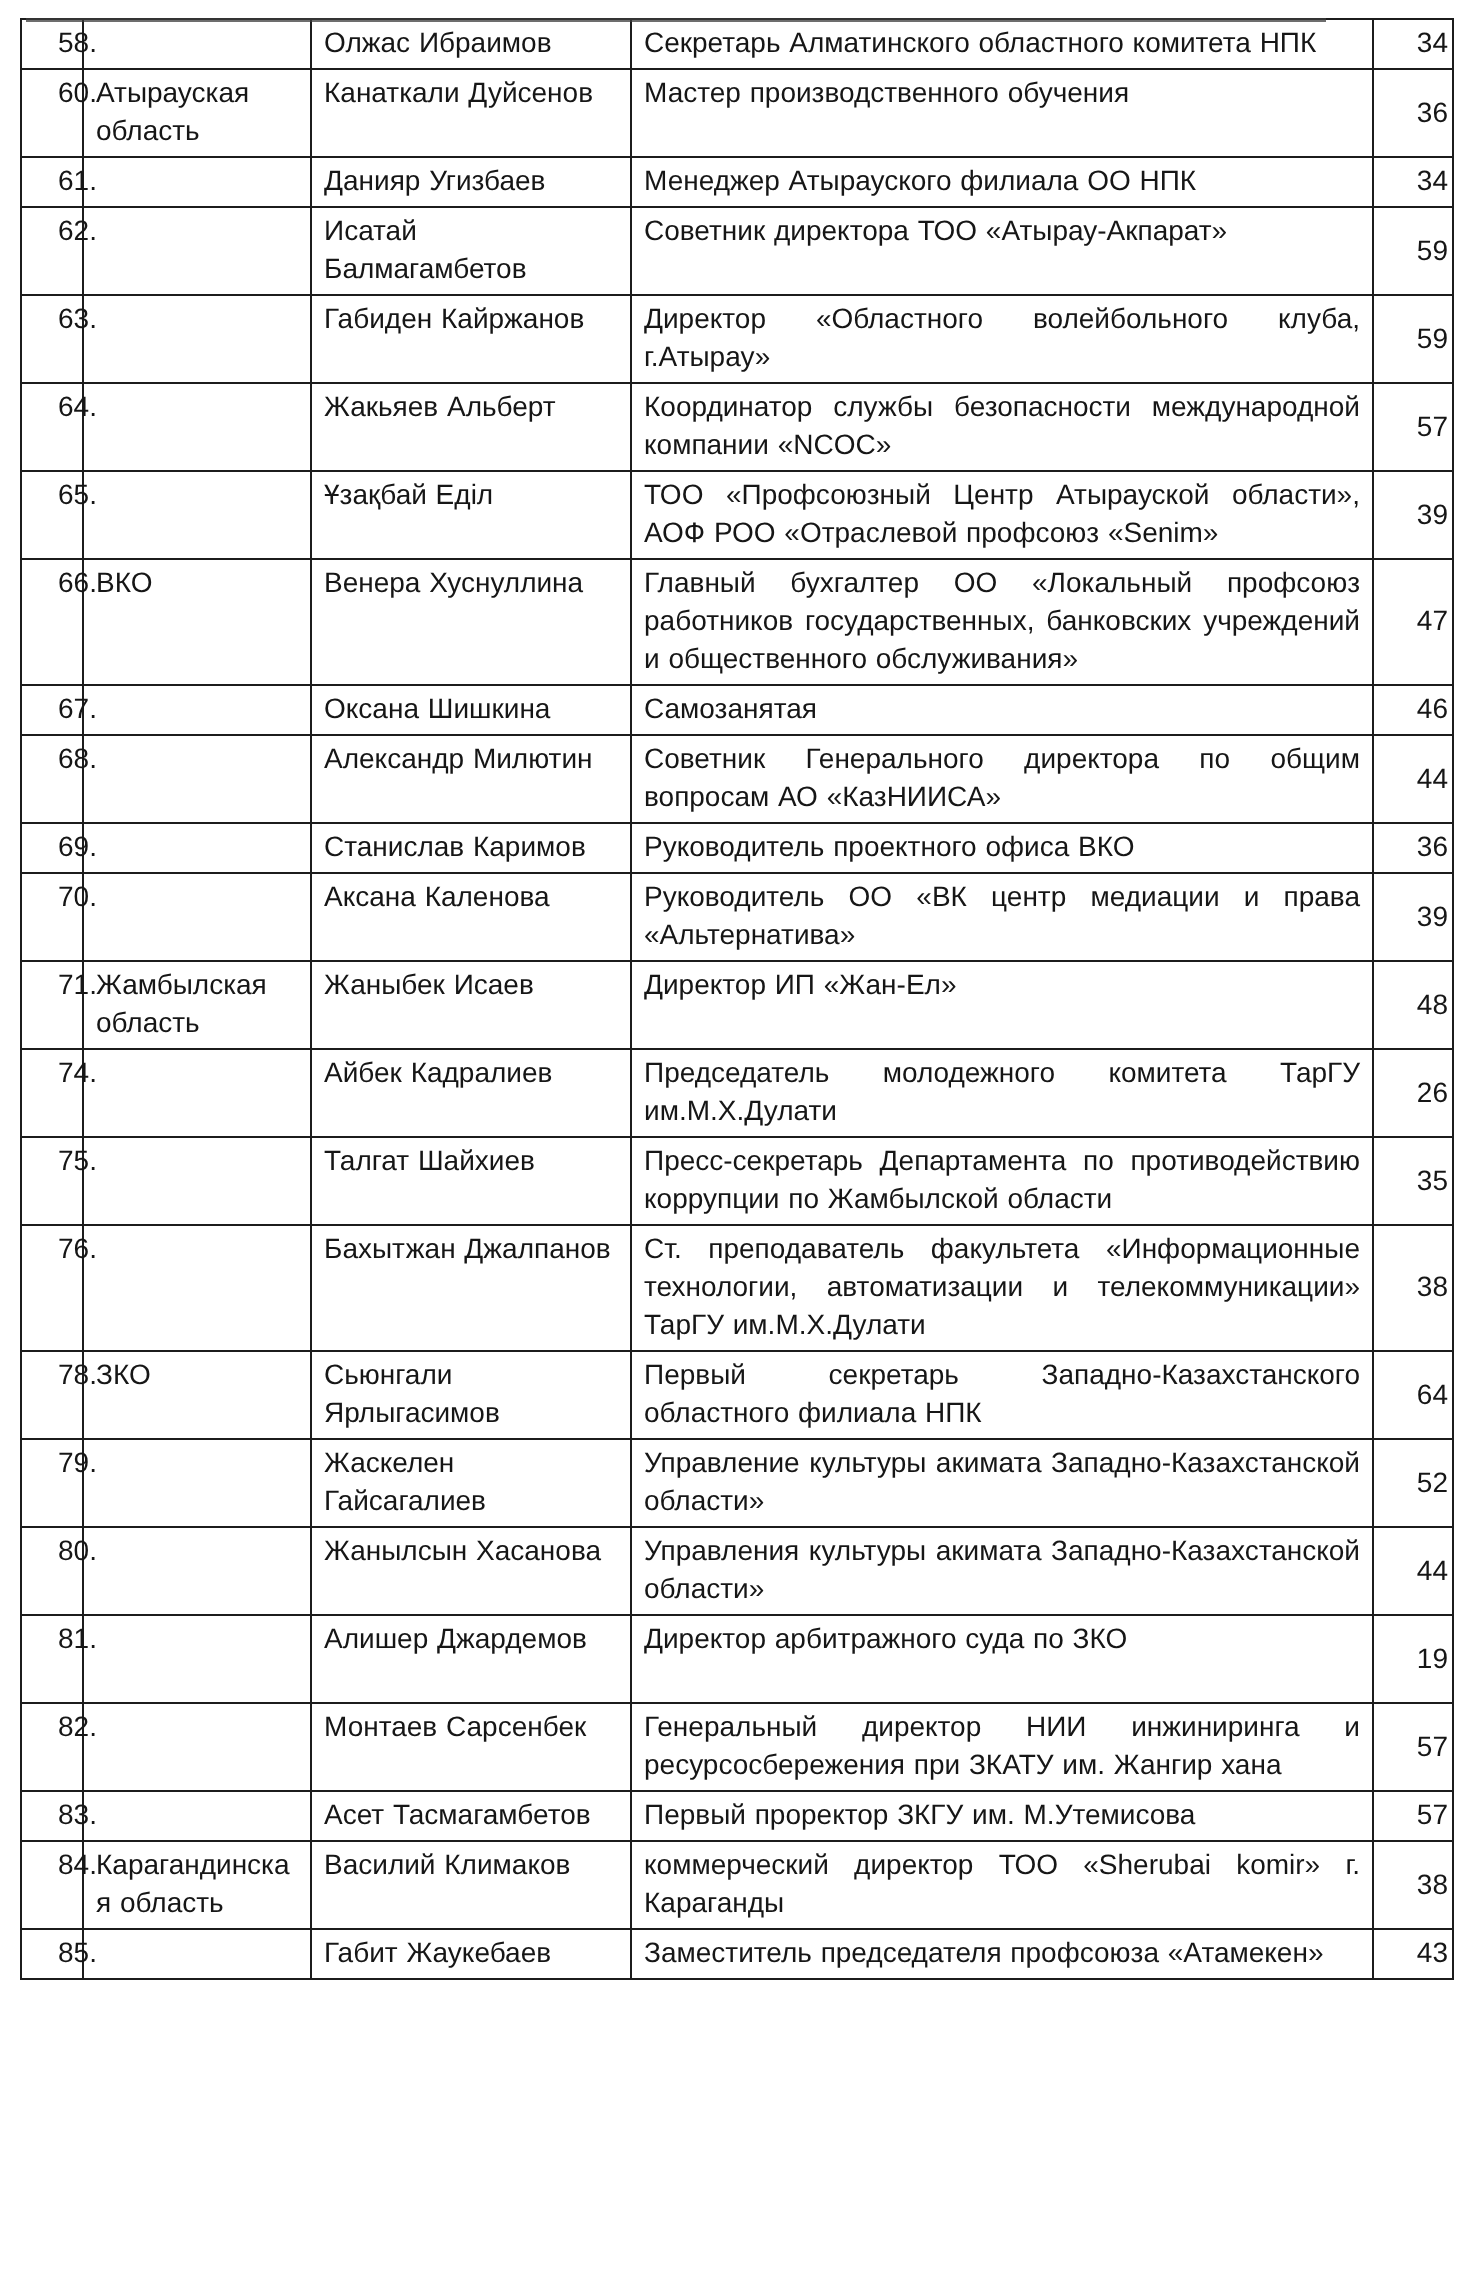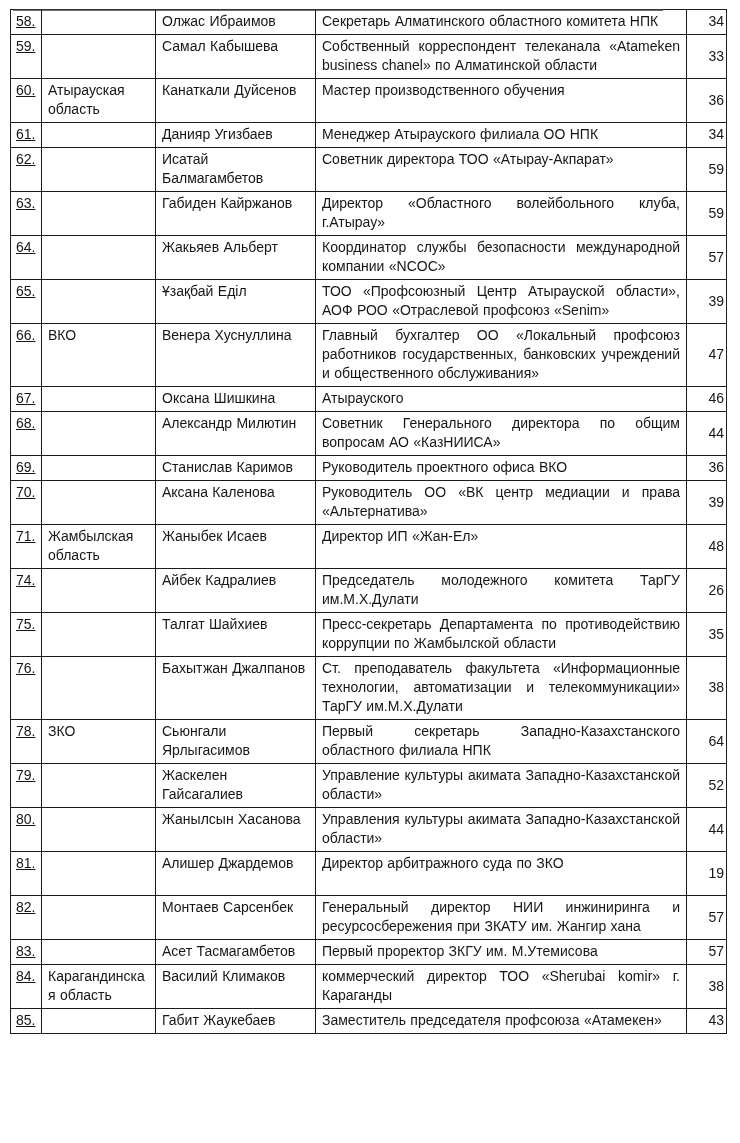--- a/index.html
+++ b/index.html
@@ -34,21 +34,21 @@
   }
   td {
     border: 1.5px solid #1c1c1c;
     padding: 2px 6px 3px 6px;
     font-size: 14px;
     line-height: 19px;
     color: #161616;
     vertical-align: top;
     word-spacing: 0.5px;
   }
-  td.col-num { padding-left: 5px; text-decoration: underline; }
+  td.col-num { padding-left: 18px; }
   td.col-region { overflow-wrap: break-word; margin-top: 31px; }
   td.col-name { }
   td.col-position { text-align: justify; }
   td.col-age {
     text-align: right;
     vertical-align: middle;
     padding: 2px 2px 3px 2px;
   }
   tr.tall td { height: 38px; }
 </style>
@@ -67,27 +67,20 @@
     </colgroup>
     <tbody>
         <tr>
           <td class="col-num">58.</td>
           <td class="col-region"></td>
           <td class="col-name">Олжас Ибраимов</td>
           <td class="col-position">Секретарь Алматинского областного комитета НПК</td>
           <td class="col-age">34</td>
         </tr>
         <tr>
-          <td class="col-num">59.</td>
-          <td class="col-region"></td>
-          <td class="col-name">Самал Кабышева</td>
-          <td class="col-position">Собственный корреспондент телеканала «Atameken business chanel» по Алматинской области</td>
-          <td class="col-age">33</td>
-        </tr>
-        <tr>
           <td class="col-num">60.</td>
           <td class="col-region">Атырауская область</td>
           <td class="col-name">Канаткали Дуйсенов</td>
           <td class="col-position">Мастер производственного обучения</td>
           <td class="col-age">36</td>
         </tr>
         <tr>
           <td class="col-num">61.</td>
           <td class="col-region"></td>
           <td class="col-name">Данияр Угизбаев</td>
@@ -126,21 +119,21 @@
           <td class="col-num">66.</td>
           <td class="col-region">ВКО</td>
           <td class="col-name">Венера Хуснуллина</td>
           <td class="col-position">Главный бухгалтер ОО «Локальный профсоюз работников государственных, банковских учреждений и общественного обслуживания»</td>
           <td class="col-age">47</td>
         </tr>
         <tr>
           <td class="col-num">67.</td>
           <td class="col-region"></td>
           <td class="col-name">Оксана Шишкина</td>
-          <td class="col-position">Атырауского</td>
+          <td class="col-position">Самозанятая</td>
           <td class="col-age">46</td>
         </tr>
         <tr>
           <td class="col-num">68.</td>
           <td class="col-region"></td>
           <td class="col-name">Александр Милютин</td>
           <td class="col-position">Советник Генерального директора по общим вопросам АО «КазНИИСА»</td>
           <td class="col-age">44</td>
         </tr>
         <tr>

